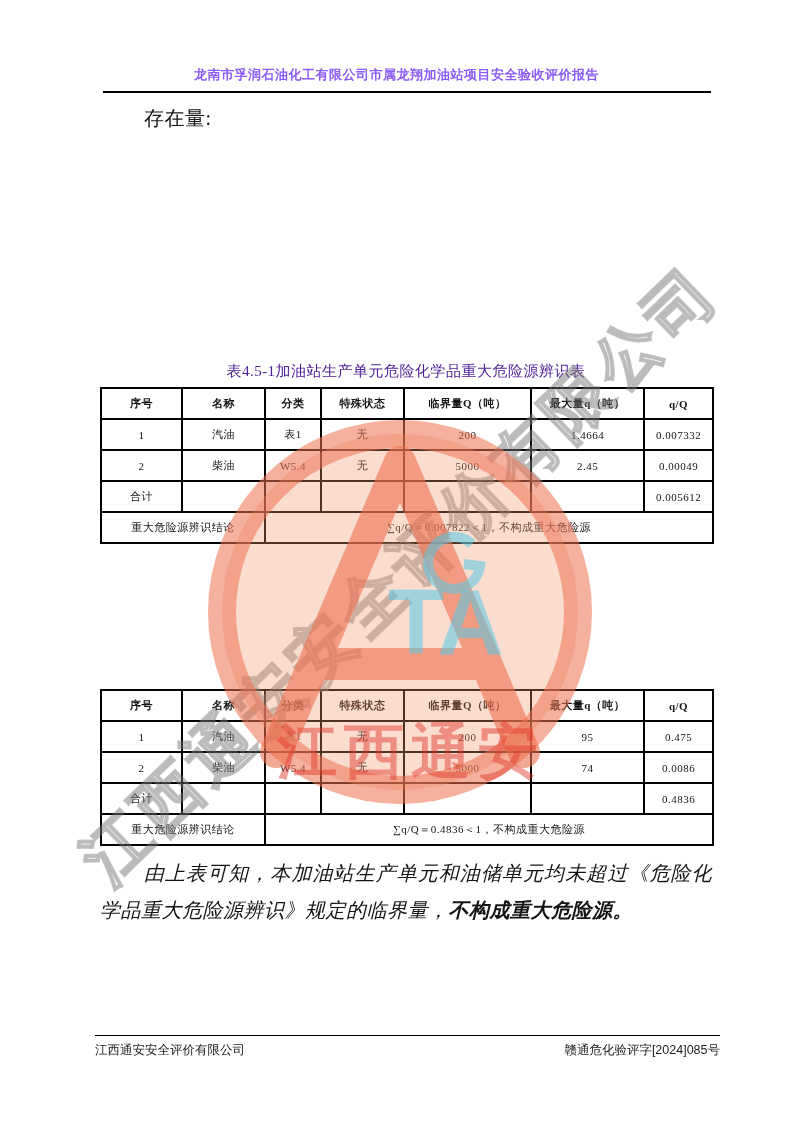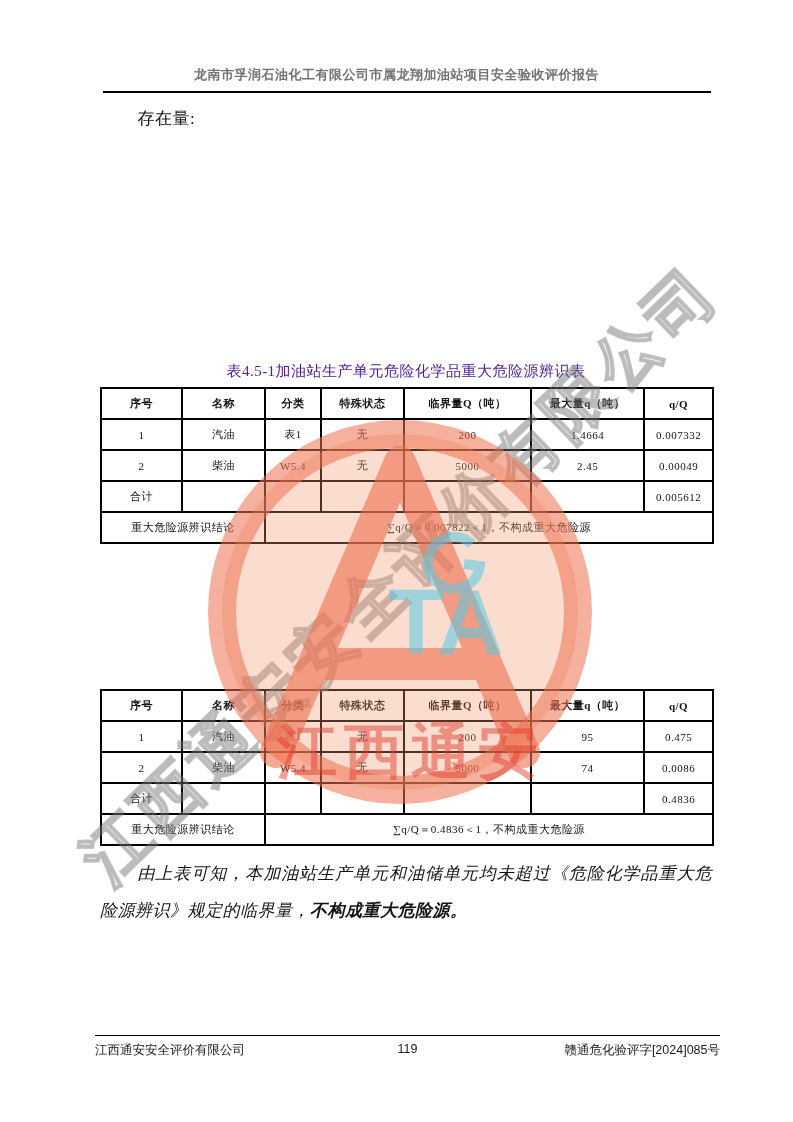--- a/index.html
+++ b/index.html
@@ -16,31 +16,31 @@
   }
   
   .hdr-title {
     position: absolute;
     top: 66px; left: 0; right: 0;
     text-align: center;
     font-family: "Liberation Sans", "DejaVu Sans", sans-serif;
     font-size: 13px;
     font-weight: 600;
     letter-spacing: 0.5px;
-    color: #737373;
+    color: #8b5cf6;
   }
   .hdr-rule {
     position: absolute;
     top: 91px; left: 103px; width: 608px;
     border-top: 2px solid #000;
   }
   
   .blk { position: absolute; left: 100px; width: 612px; }
   .para {
-    font-size: 17px;
+    font-size: 20px;
     line-height: 37px;
     letter-spacing: 0.5px;
     text-align: justify;
   }
   .indent { text-indent: 2.2em; }
   .bold { font-weight: bold; }
   
   .tbl-caption {
     position: absolute; left: 100px; width: 612px;
     text-align: center;
@@ -234,21 +234,20 @@
   </tbody>
     </table>
 
   <div class="blk" style="top:855px;font-style:italic;">
     <div class="para indent"><span>由上表可知，本加油站生产单元和油储单元均未超过《危险化学品重大危险源辨识》规定的临界量，</span><span class="bold">不构成重大危险源。</span></div>
   </div>
 
   <div class="ftr-rule"></div>
   <div class="ftr-row">
     <span>江西通安安全评价有限公司</span>
-    <span class="center">119</span>
     <span>赣通危化验评字[2024]085号</span>
   </div>
 
   <div class="wm-layer">
     <div class="wm-diagonal">江西通安安全评价有限公司</div>
 
     <svg class="wm-logo" width="400" height="400" viewBox="0 0 400 400">
       <circle cx="200" cy="200" r="178" fill="rgba(243,151,113,0.33)" stroke="rgba(236,112,78,0.55)" stroke-width="28"></circle>
       <path d="M200,50 L76,340 M200,50 L324,340 M118,252 L282,252" fill="none" stroke="rgba(236,112,78,0.60)" stroke-width="32" stroke-linecap="round" stroke-linejoin="round"></path>
       <path d="M272,132 a26,26 0 1 0 8,22 l-16,-2" fill="none" stroke="rgba(85,200,230,0.55)" stroke-width="10"></path>

